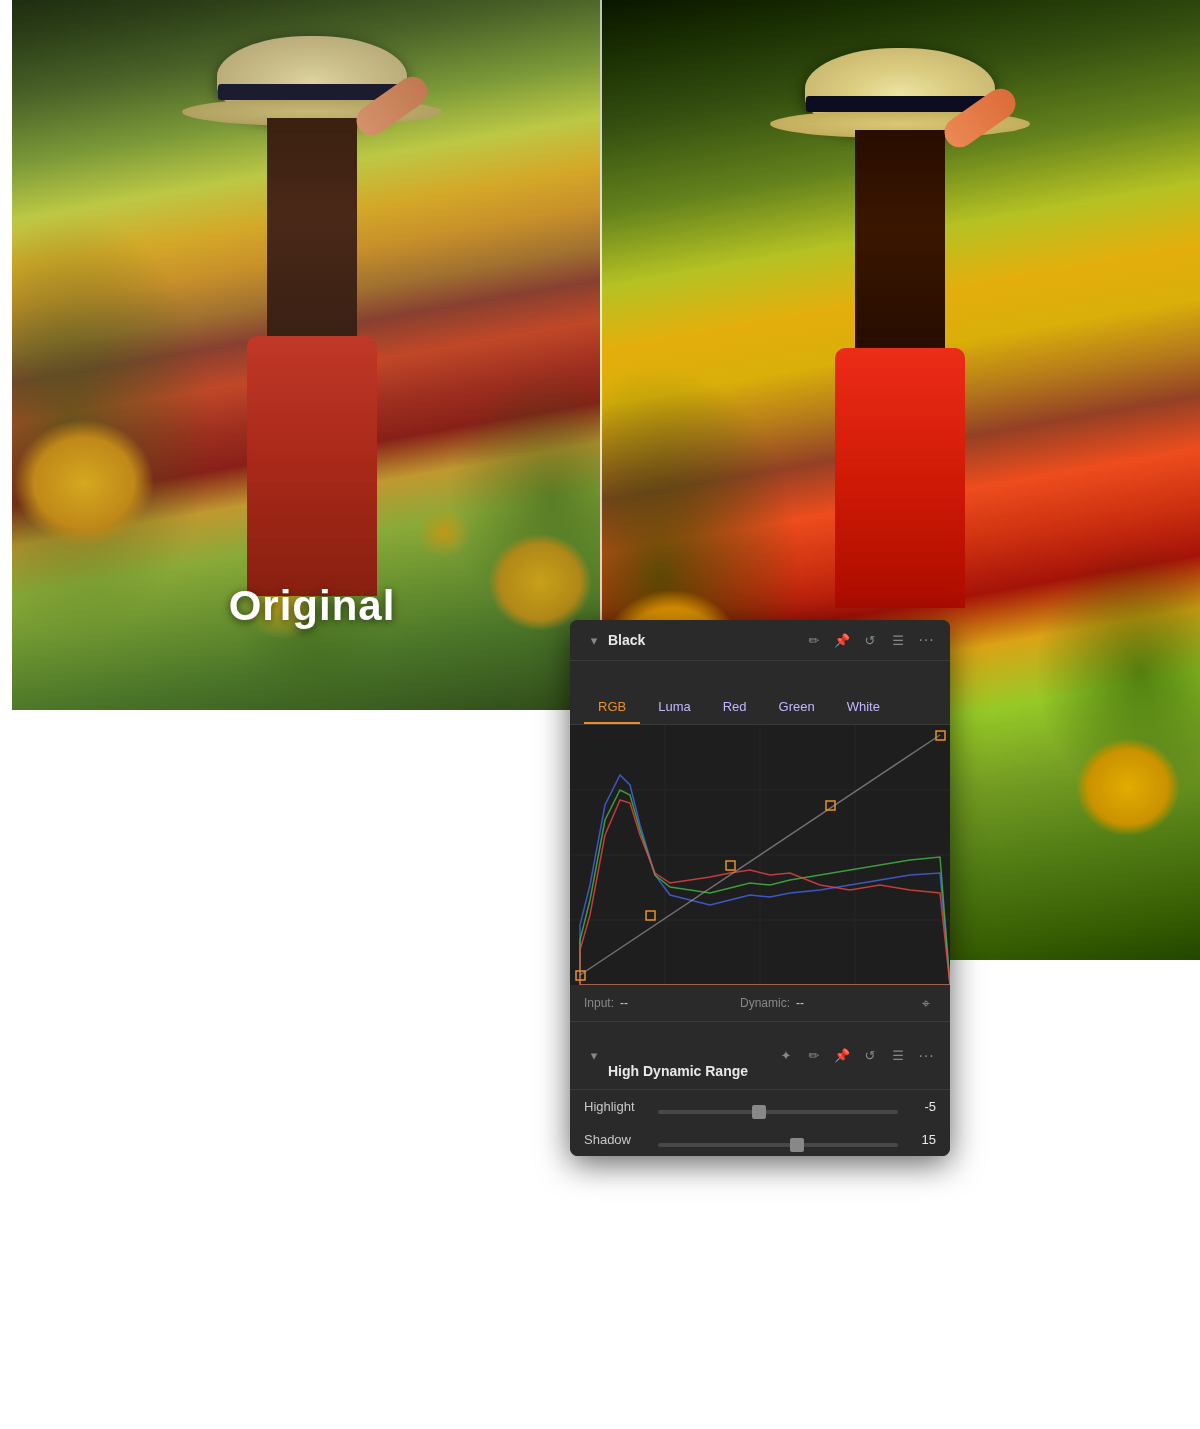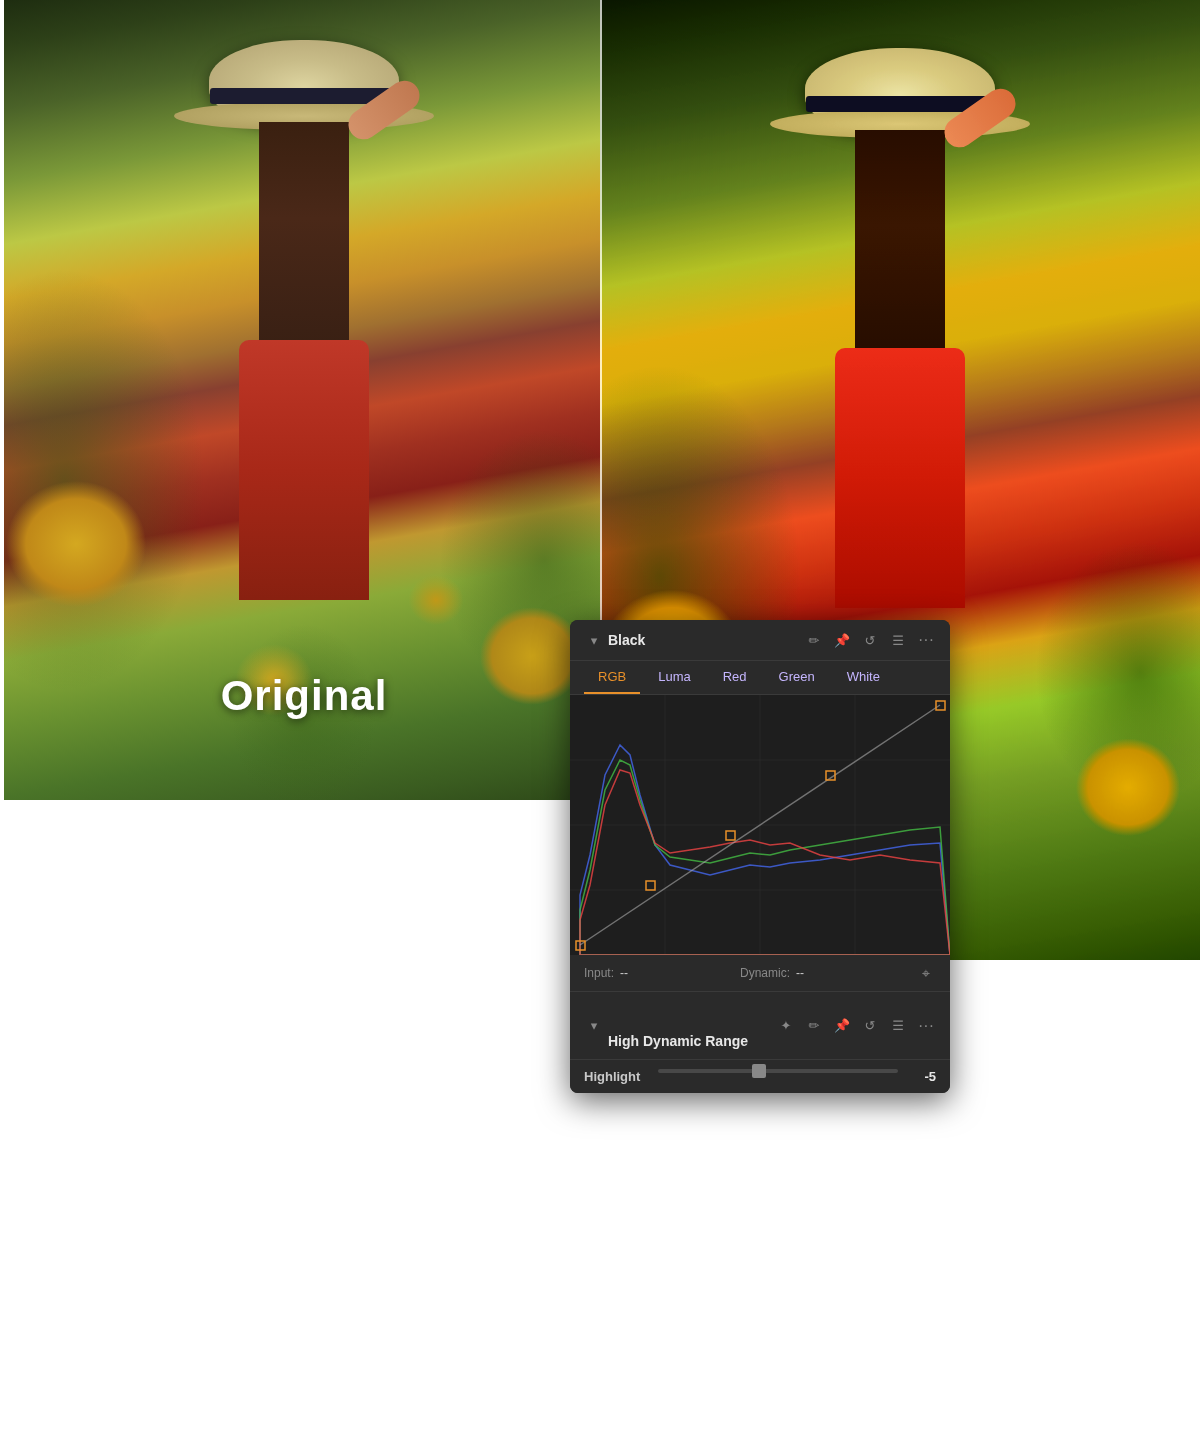--- a/index.html
+++ b/index.html
@@ -141,20 +141,21 @@
       align-items: center;
     }
 
     
     .tabs {
       display: flex;
       padding: 0 14px;
       background: #2a2a2a;
       border-bottom: 1px solid #3a3a3a;
       gap: 4px;
+      margin-top: 30px;
     }
 
     .tab {
       padding: 8px 14px;
       font-size: 13px;
       color: #c4b5fd;
       cursor: pointer;
       border-bottom: 2px solid transparent;
     }
 
@@ -224,25 +225,24 @@
       color: #e8e8e8;
       font-size: 14px;
       font-weight: 600;
       flex: 1;
       margin-top: 31px;
     }
 
     
     .slider-row {
       display: flex;
-      align-items: flex-start;
+      align-items: flex-end;
       padding: 9px 14px;
       background: #2a2a2a;
       gap: 6px;
-      font-weight: bold;
     }
 
     .slider-label {
       color: #c8c8c8;
       font-size: 13px;
       width: 68px;
       flex-shrink: 0;
     }
 
     .slider-track {
@@ -288,21 +288,21 @@
       width: 20px;
       height: 20px;
       color: #888;
       cursor: pointer;
       font-size: 13px;
     }
   </style>
 </head>
 <body>
 
-<div class="photo-half photo-original" style="position:absolute;top:0;left:4px;width:600px;height:800px;overflow:hidden;">
+<div class="photo-half photo-original" style="position:absolute;top:0;left:12px;width:600px;height:710px;overflow:hidden;">
 
   <div style="position:absolute;inset:0;background:linear-gradient(170deg,#1e2d10 0%,#2d4018 5%,#4a6228 12%,#7a9838 20%,#bcc845 27%,#d4a828 33%,#c8902a 38%,#a07030 43%,#884030 47%,#c04828 52%,#a03020 57%,#882018 62%,#c09830 67%,#8aaa38 73%,#6a9230 80%,#4a7428 88%,#3a5c20 95%,#2d4818 100%);"></div>
 
   <div style="position:absolute;inset:0;background:radial-gradient(ellipse 200px 300px at 10% 60%,rgba(50,90,20,0.6) 0%,transparent 70%),radial-gradient(ellipse 160px 200px at 90% 70%,rgba(40,80,18,0.5) 0%,transparent 65%),radial-gradient(ellipse 120px 160px at 50% 90%,rgba(60,100,25,0.4) 0%,transparent 60%);"></div>
 
   <div style="position:absolute;inset:0;background:radial-gradient(ellipse 100px 90px at 12% 68%,#d4a820 0%,#c08818 50%,transparent 70%),radial-gradient(ellipse 80px 75px at 88% 82%,#c8a018 0%,#b08818 50%,transparent 65%),radial-gradient(ellipse 70px 65px at 45% 85%,#d0a820 0%,transparent 55%),radial-gradient(ellipse 55px 50px at 72% 75%,#c09818 0%,transparent 50%);"></div>
 
   <div style="position:absolute;top:5%;left:50%;transform:translateX(-50%);width:220px;height:580px;">
 
     <div style="position:absolute;top:0;left:50%;transform:translateX(-50%);width:190px;height:85px;background:radial-gradient(ellipse at 50% 55%,#ddd4a0 0%,#c8bc88 40%,#b0a070 100%);border-radius:48% 48% 42% 42%;box-shadow:0 4px 15px rgba(0,0,0,0.5);"></div>
@@ -415,16 +415,23 @@
   </div>
 
   <div class="slider-row">
     <span class="slider-label">Highlight</span>
     <div class="slider-track">
       <div class="slider-thumb" style="left: calc(42% - 7px);"></div>
     </div>
     <span class="slider-value negative">-5</span>
   </div>
 
+  <div class="slider-row">
+    <span class="slider-label">Shadow</span>
+    <div class="slider-track">
+      <div class="slider-thumb" style="left: calc(58% - 7px);"></div>
+    </div>
+    <span class="slider-value positive">15</span>
+  </div>
 
 
 
 </div>
 
 </body></html>

